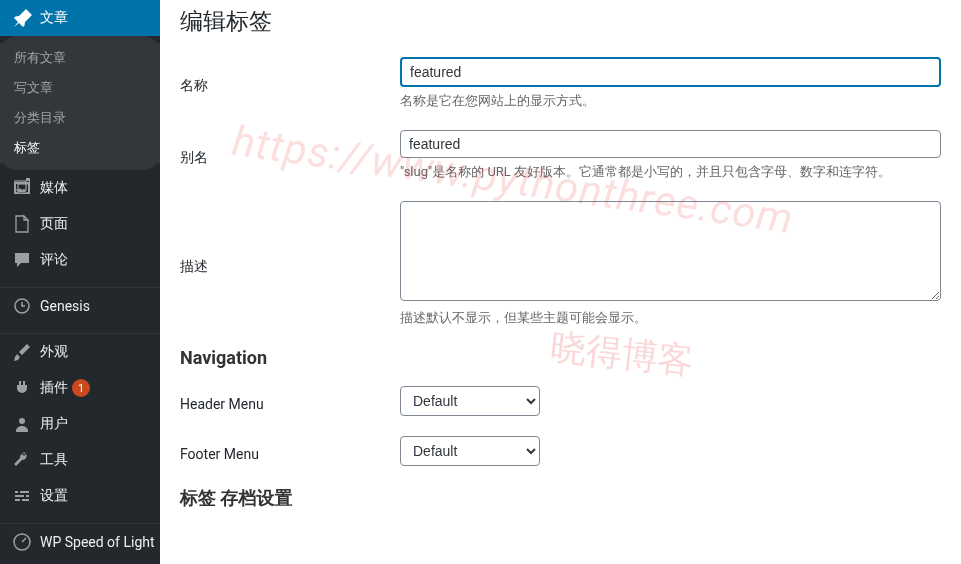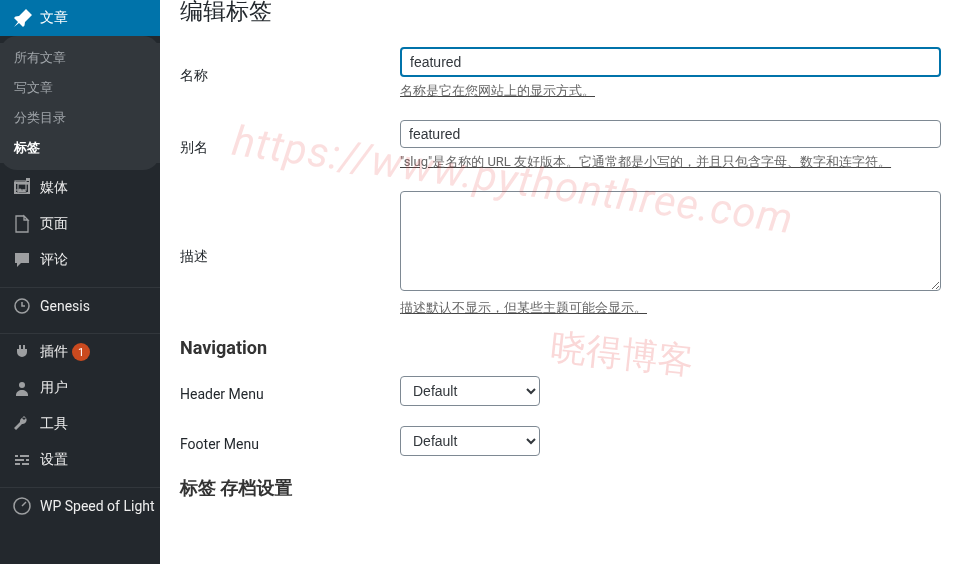--- a/index.html
+++ b/index.html
@@ -3,29 +3,29 @@
 <meta charset="utf-8">
 <style>
 * { margin: 0; padding: 0; box-sizing: border-box; }
 body { font-family: -apple-system, BlinkMacSystemFont, "Segoe UI", Roboto, sans-serif; font-size: 13px; color: #444; background: #fff; width: 961px; height: 564px; overflow: hidden; position: relative; }
 .sidebar { position: absolute; left: 0; top: 0; width: 160px; height: 564px; background: #23282d; color: #eee; }
 .menu-item { display: flex; align-items: center; padding: 8px 4px 8px 12px; color: #eee; cursor: pointer; font-size: 14px; }
 .menu-item.active { background: #0073aa; color: #fff; }
 .menu-item .icon { width: 20px; height: 20px; margin-right: 8px; display: inline-flex; align-items: center; justify-content: center; opacity: 0.6; }
 .menu-item.active .icon { opacity: 1; }
 .submenu-item { padding: 6px 12px 6px 14px; color: #a0a5aa; font-size: 13px; cursor: pointer; background: #32373c; }
-.submenu-item.current { color: #fff; font-weight: 700; }
+.submenu-item.current { color: #fff; font-weight: 400; }
 .submenu-wrap { background: #32373c; padding: 7px 0; border-radius: 17px; }
 .menu-separator { height: 5px; border-bottom: 1px solid #32373c; margin: 5px 0 0 0; }
 .badge { display: inline-flex; align-items: center; justify-content: center; min-width: 18px; height: 18px; background: #ca4a1f; color: #fff; border-radius: 9px; font-size: 11px; padding: 0 5px; margin-left: 4px; }
-.main { position: absolute; left: 160px; top: 0; right: 0; height: 564px; padding: 6px 20px; overflow: hidden; background: #fff; }
+.main { position: absolute; left: 160px; top: 0; right: 0; height: 564px; padding: 16px 20px; overflow: hidden; background: #fff; }
 .page-title { font-size: 23px; font-weight: 400; color: #23282d; margin-top: -10px; margin-bottom: 20px; overflow: hidden; white-space: nowrap; }
 .form-row { display: flex; margin-bottom: 20px; align-items: center; }
 .form-label { width: 220px; padding-top: 5px; color: #23282d; font-size: 14px; }
-.form-field { flex: 1; text-decoration: underline; }
+.form-field { flex: 1; }
 .form-field input[type=text], .form-field textarea, .form-field select { width: 100%; padding: 5px 8px; border: 1px solid #7e8993; border-radius: 4px; font-size: 14px; background: #fff; color: #32373c; }
 .form-field input.focused { border: 2px solid #0073aa; }
 .form-field textarea { height: 100px; resize: vertical; }
 .form-field select { width: 140px; height: 30px; }
 .help-text { font-size: 13px; color: #666; margin-top: 5px; }
 .section-heading { font-size: 18px; font-weight: 700; color: #333; margin: 18px 0 18px 0; }
 .watermark1 { position: absolute; left: 230px; top: 155px; font-size: 42px; color: rgba(230,40,40,0.15); font-style: italic; font-weight: 400; pointer-events: none; transform: rotate(8deg); white-space: nowrap; letter-spacing: 1px; }
 .watermark2 { position: absolute; left: 550px; top: 330px; font-size: 36px; color: rgba(230,40,40,0.18); font-weight: 400; pointer-events: none; transform: rotate(6deg); white-space: nowrap; }
 svg { width: 20px; height: 20px; fill: currentColor; }
 </style>
@@ -77,20 +77,28 @@
   <div class="menu-item">
     <span class="icon">
         <svg viewBox="0 0 20 20">
           <circle cx="10" cy="10" r="7" fill="none" stroke="currentColor" stroke-width="1.5"></circle>
           <path d="M10 6v4h3" fill="none" stroke="currentColor" stroke-width="1.5"></path>
         </svg>
       </span>
     <span>Genesis</span>
   </div>
   <div class="menu-separator"></div>
+  <div class="menu-item">
+    <span class="icon">
+        <svg viewBox="0 0 20 20">
+          <path d="M15 2l3 3-8 8-3-3 8-8zM5 12l3 3-2 3-4 1 1-4 2-3z"></path>
+        </svg>
+      </span>
+    <span>外观</span>
+  </div>
   <div class="menu-item">
     <span class="icon">
         <svg viewBox="0 0 20 20">
           <path d="M7 3v4H5v3a5 5 0 0010 0V7h-2V3h-2v4H9V3H7z"></path>
         </svg>
       </span>
     <span>插件</span>
     <span class="badge">1</span>
   </div>
   <div class="menu-item">

